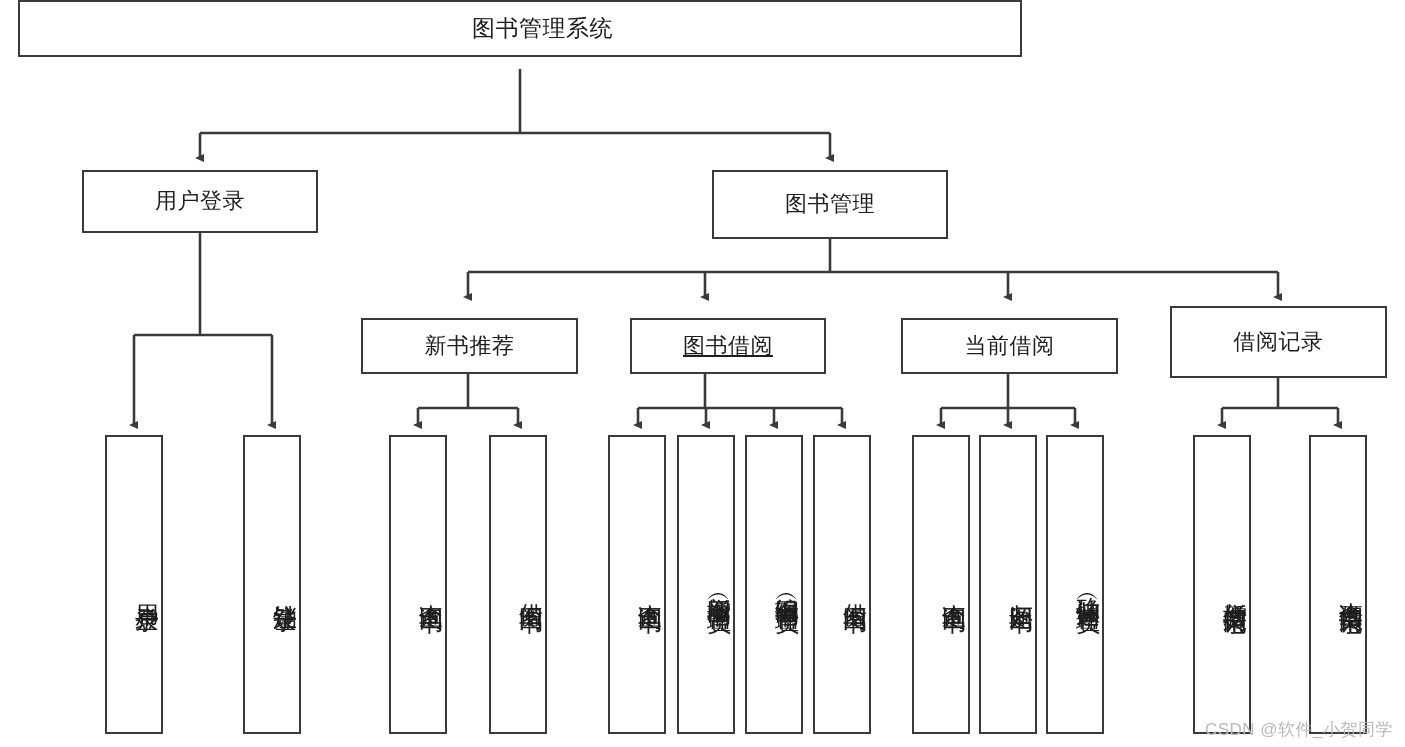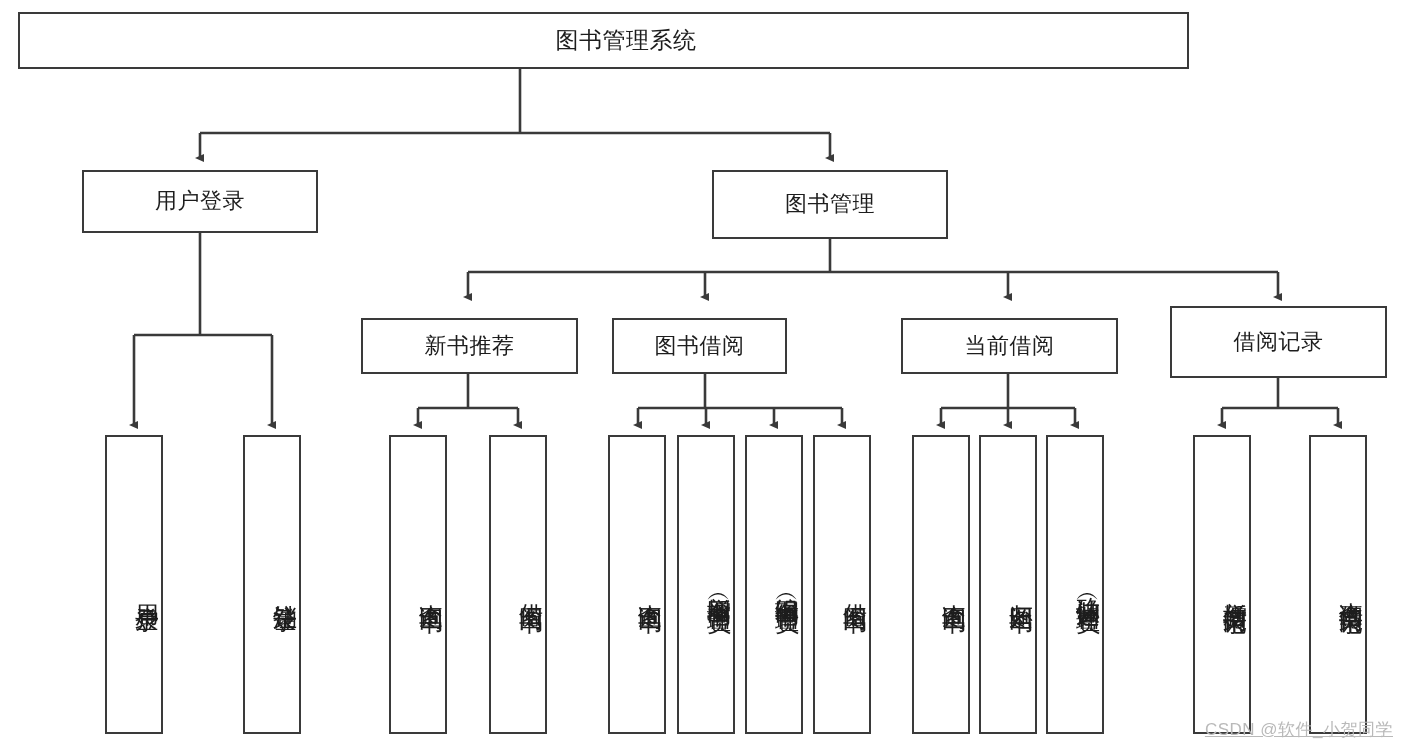--- a/index.html
+++ b/index.html
@@ -64,21 +64,20 @@
     padding-top: 4px;
   }
   .watermark {
     position: absolute;
     right: 12px;
     bottom: 6px;
     font-size: 17px;
     color: #b9b9b9;
     white-space: nowrap;
     letter-spacing: 0.5px;
-    text-decoration: underline;
   }
 </style>
 </head>
 <body>
 
 <div id="canvas">
 
   <svg class="edges" viewBox="0 0 1405 747">
     <defs>
       <marker id="arrow" markerWidth="10" markerHeight="10" refX="5" refY="5" orient="auto" markerUnits="userSpaceOnUse">
@@ -122,35 +121,35 @@
       <path d="M1008,408 L1008,425" marker-end="url(#arrow)"></path>
       <path d="M1075,408 L1075,425" marker-end="url(#arrow)"></path>
 
       <path d="M1278,374 L1278,408"></path>
       <path d="M1222,408 L1338,408"></path>
       <path d="M1222,408 L1222,425" marker-end="url(#arrow)"></path>
       <path d="M1338,408 L1338,425" marker-end="url(#arrow)"></path>
     </g>
   </svg>
 
-  <div class="node node-h node-root" style="left:18px; top:12px; width:1171px; height:57px;padding-left:45px;">
+  <div class="node node-h node-root" style="left:18px; top:0; width:1004px; height:57px;padding-left:45px;">
     <span>图书管理系统</span>
   </div>
 
   <div class="node node-h" style="left:82px; top:170px; width:236px; height:63px;">
     <span>用户登录</span>
   </div>
   <div class="node node-h" style="left:712px; top:170px; width:236px; height:69px;">
     <span>图书管理</span>
   </div>
 
   <div class="node node-h" style="left:361px; top:318px; width:217px; height:56px;justify-content:center;">
     <span>新书推荐</span>
   </div>
-  <div class="node node-h" style="left:612px; top:318px; width:175px; height:56px;">
+  <div class="node node-h" style="left:630px; top:318px; width:196px; height:56px;text-decoration:underline;">
     <span>图书借阅</span>
   </div>
   <div class="node node-h" style="left:901px; top:318px; width:217px; height:56px;">
     <span>当前借阅</span>
   </div>
   <div class="node node-h" style="left:1170px; top:306px; width:217px; height:72px;">
     <span>借阅记录</span>
   </div>
 
   <div class="node node-v" style="left:105px; top:435px; width:58px; height:299px;">

